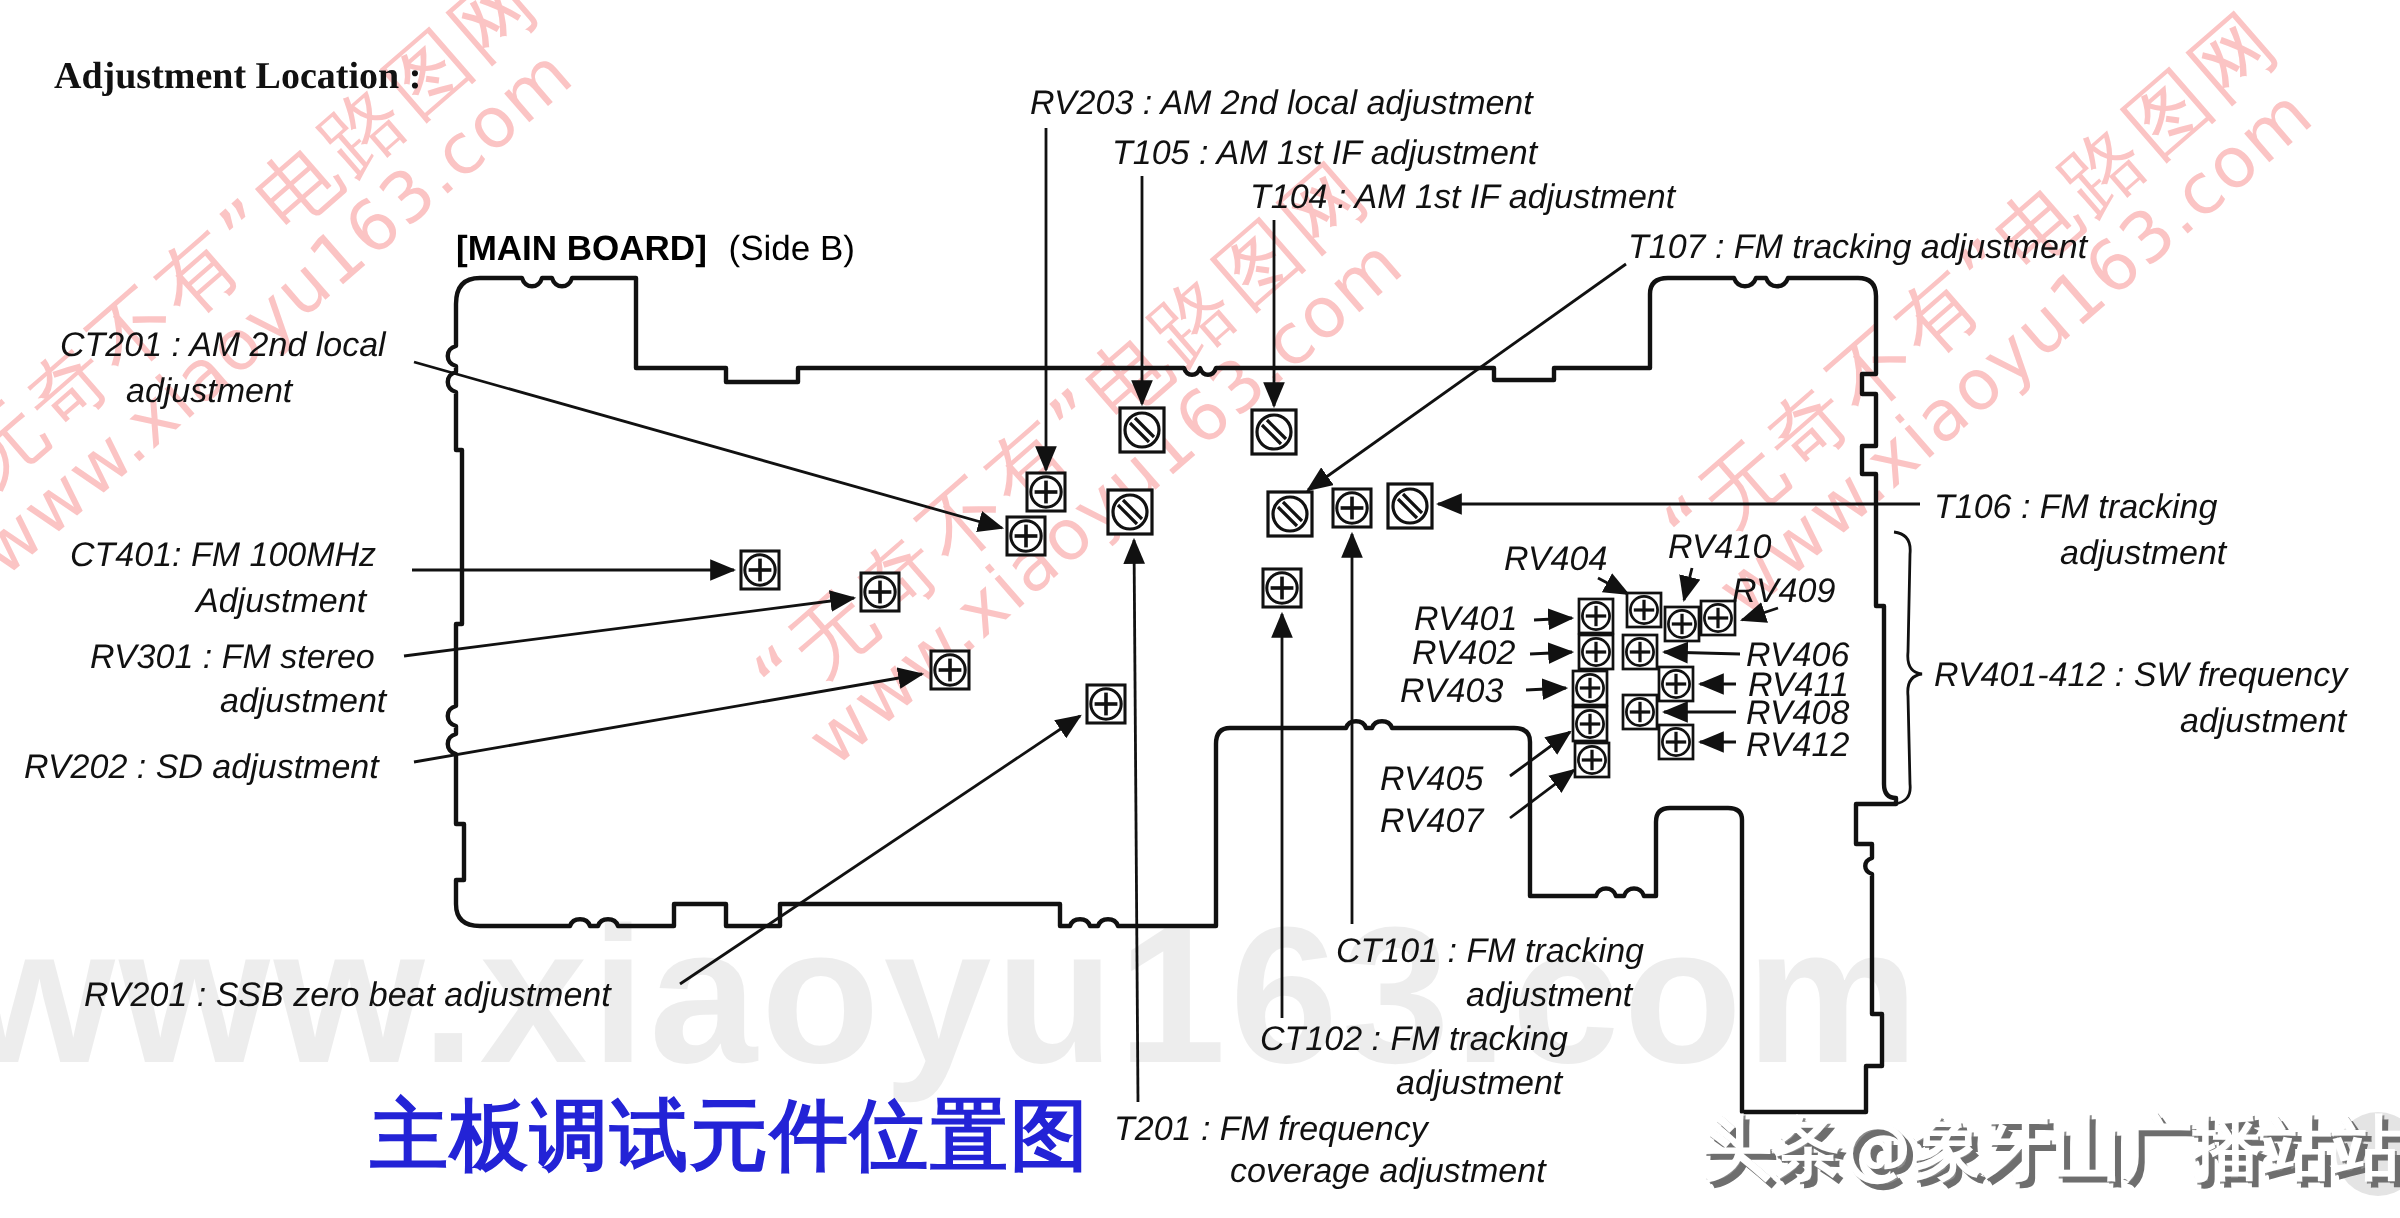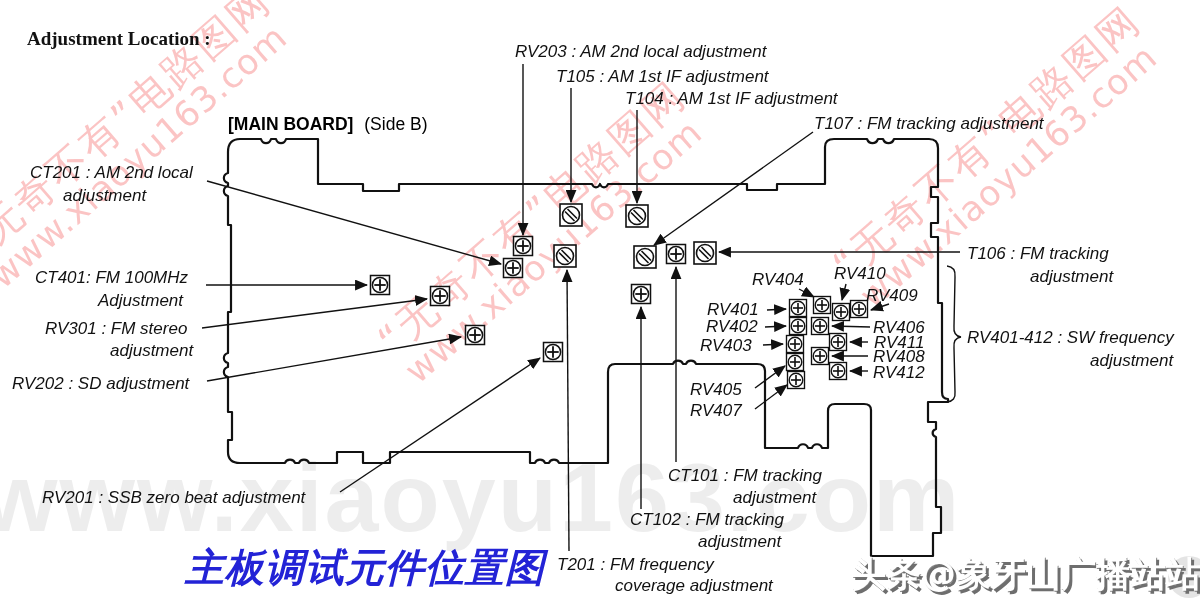--- a/index.html
+++ b/index.html
@@ -20,21 +20,21 @@
   
   #diagram{position:absolute;inset:0;z-index:1;}
   .leader{stroke:#111;stroke-width:1.4;fill:none;marker-end:url(#arrowhead);}
   .plainline{stroke:#111;stroke-width:1.4;fill:none;}
   .lbl{font-family:"Liberation Sans",sans-serif;font-style:italic;font-size:17px;fill:#111;}
   .board-line{fill:none;stroke:#111;stroke-width:2.2;stroke-linejoin:round;}
   
   .title{position:absolute;left:27px;top:28px;z-index:2;font-family:"Liberation Serif",serif;
          font-weight:bold;font-size:19px;color:#111;}
   .caption-cn{position:absolute;left:185px;top:541px;z-index:2;font-size:39px;font-weight:bold;
-              color:#2323d6;letter-spacing:1px;font-family:"DejaVu Sans",sans-serif;white-space:nowrap;font-style:italic;}
+              color:#2323d6;letter-spacing:1px;font-family:"DejaVu Sans",sans-serif;white-space:nowrap;}
   .byline{position:absolute;left:851px;top:551px;z-index:3;font-size:35px;font-weight:bold;
           color:#ffffff;text-shadow:3px 3px 0 #6e6e6e,1px 1px 0 #8a8a8a;
           font-family:"DejaVu Sans",sans-serif;white-space:nowrap;}
 </style>
 </head>
 <body>
 
 <div id="stage">
 
   <div class="wm-layer">

